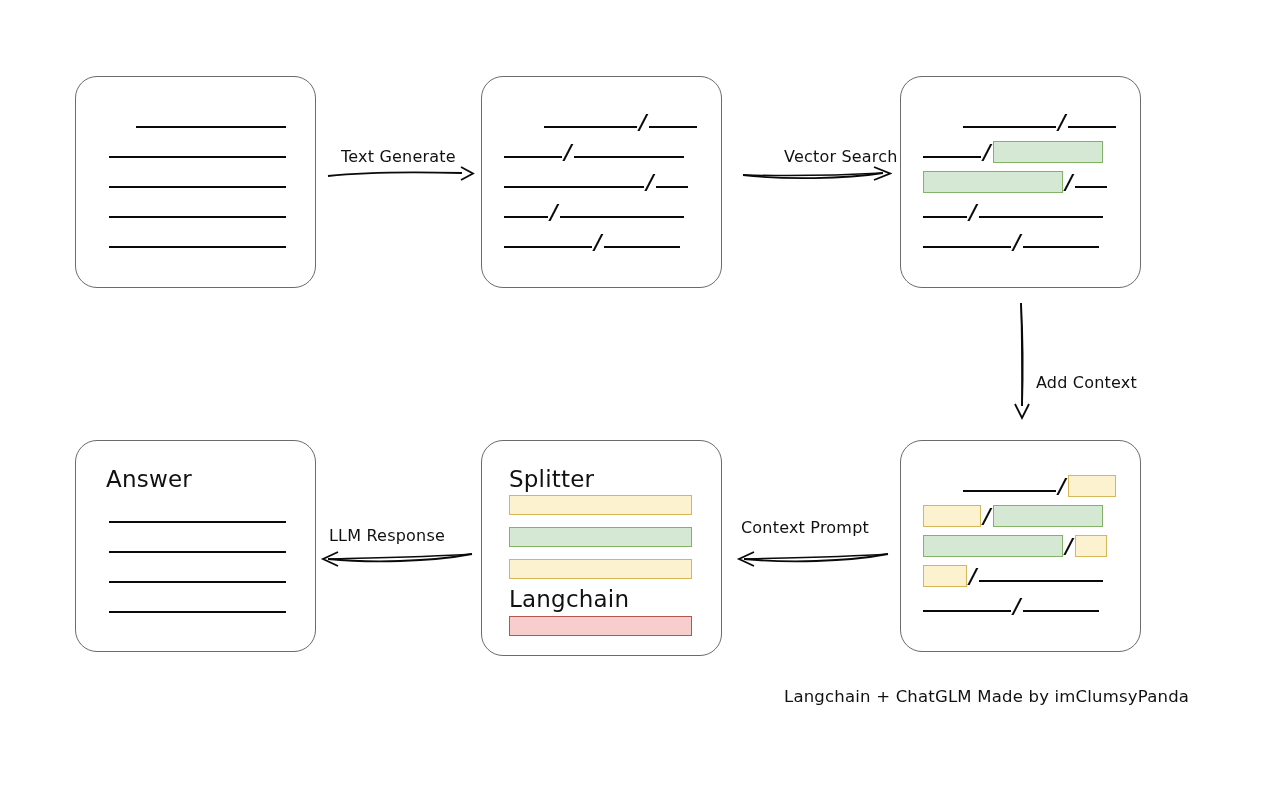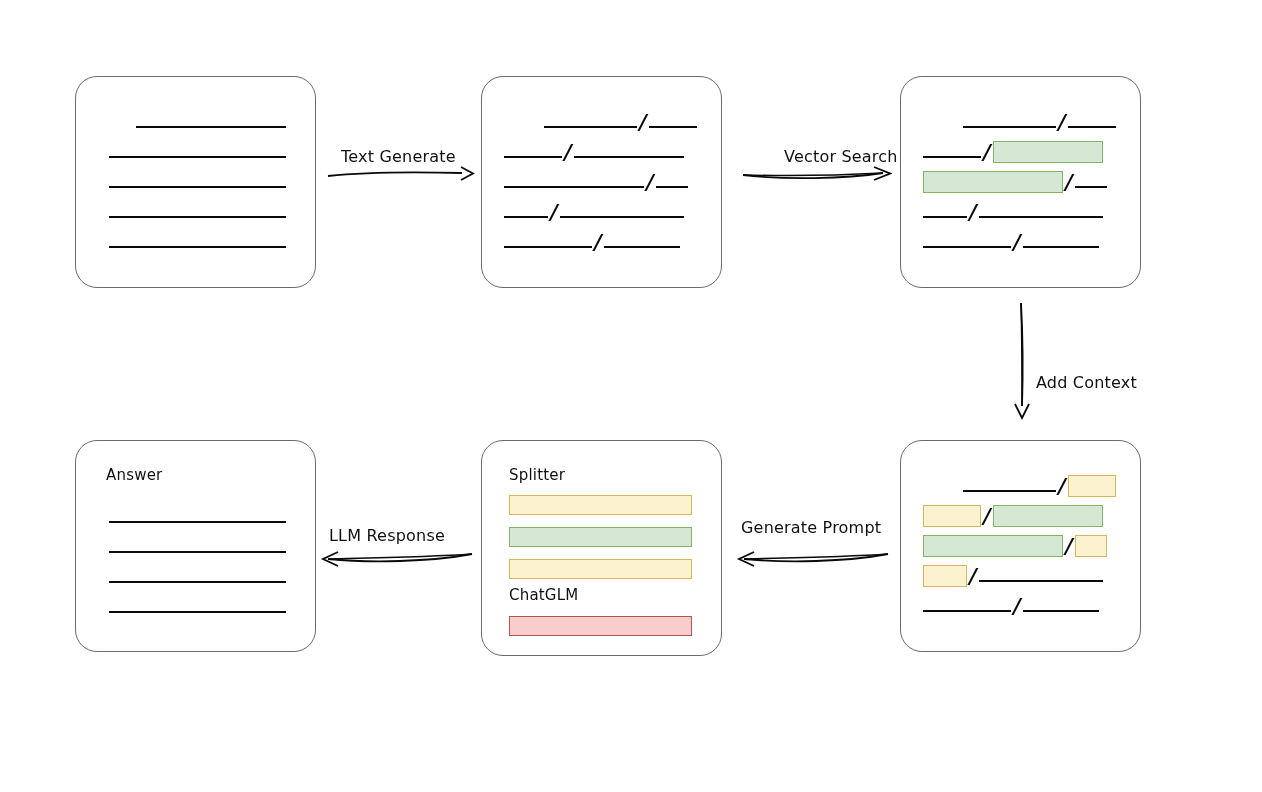--- a/index.html
+++ b/index.html
@@ -20,21 +20,21 @@
   .card {
     position: absolute;
     box-sizing: border-box;
     border: 1.3px solid #6b6b6b;
     border-radius: 22px;
     background: #ffffff;
   }
   .card-title {
     position: absolute;
     font-family: "DejaVu Sans", sans-serif;
-    font-size: 15px;
+    font-size: 23px;
     font-weight: 400;
     color: #111111;
     letter-spacing: 0.2px;
     white-space: nowrap;
   }
   .row {
     position: absolute;
     display: flex;
     align-items: center;
     height: 22px;
@@ -205,21 +205,21 @@
       <span class="slash">/</span>
       <div class="seg-line" style="width:76px;"></div>
     </div>
   </div>
 
   <div class="card" style="left:481px; top:440px; width:241px; height:216px;">
     <div class="card-title" style="left:27px; top:25px;">Splitter</div>
     <div class="bar" style="left:27px; top:54px; width:183px;"></div>
     <div class="bar green" style="left:27px; top:86px; width:183px;"></div>
     <div class="bar" style="left:27px; top:118px; width:183px;"></div>
-    <div class="card-title" style="left:27px; top:145px;">ChatGLM</div>
+    <div class="card-title" style="left:27px; top:145px;">Langchain</div>
     <div class="bar red" style="left:27px; top:175px; width:183px;"></div>
   </div>
 
   <div class="card" style="left:75px; top:440px; width:241px; height:212px;">
     <div class="card-title" style="left:30px; top:25px;">Answer</div>
     <div class="row" style="left:33px; top:65px;">
       <div class="seg-line" style="width:177px;"></div>
     </div>
     <div class="row" style="left:33px; top:95px;">
       <div class="seg-line" style="width:177px;"></div>
@@ -258,25 +258,26 @@
   </div>
   <div class="edge-label" style="left:1036px; top:354px;margin-top:19px;">Add Context</div>
 
   <div class="edge" style="left:736px; top:545px; width:155px; height:28px;">
     <svg width="155" height="28" viewBox="0 0 155 28">
       <path d="M152,9 C110,17 50,18 8,14" fill="none" stroke="#0a0a0a" stroke-width="1.8"></path>
       <path d="M152,9 C110,12 50,13 8,14" fill="none" stroke="#0a0a0a" stroke-width="1.4"></path>
       <path d="M18,7 L3,14 L18,21" fill="none" stroke="#0a0a0a" stroke-width="1.8" stroke-linejoin="miter"></path>
     </svg>
   </div>
-  <div class="edge-label" style="left:741px; top:518px;">Generate Prompt</div>
+  <div class="edge-label" style="left:741px; top:518px;">Context Prompt</div>
 
   <div class="edge" style="left:320px; top:545px; width:155px; height:28px;">
     <svg width="155" height="28" viewBox="0 0 155 28">
       <path d="M152,9 C110,17 50,18 8,14" fill="none" stroke="#0a0a0a" stroke-width="1.8"></path>
       <path d="M152,9 C110,12 50,13 8,14" fill="none" stroke="#0a0a0a" stroke-width="1.4"></path>
       <path d="M18,7 L3,14 L18,21" fill="none" stroke="#0a0a0a" stroke-width="1.8" stroke-linejoin="miter"></path>
     </svg>
   </div>
   <div class="edge-label" style="left:329px; top:526px;text-align:center;">LLM Response</div>
 
+  <div class="caption" style="left:784px; top:687px;">Langchain + ChatGLM Made by imClumsyPanda</div>
 
 </div>
 
 </body></html>

